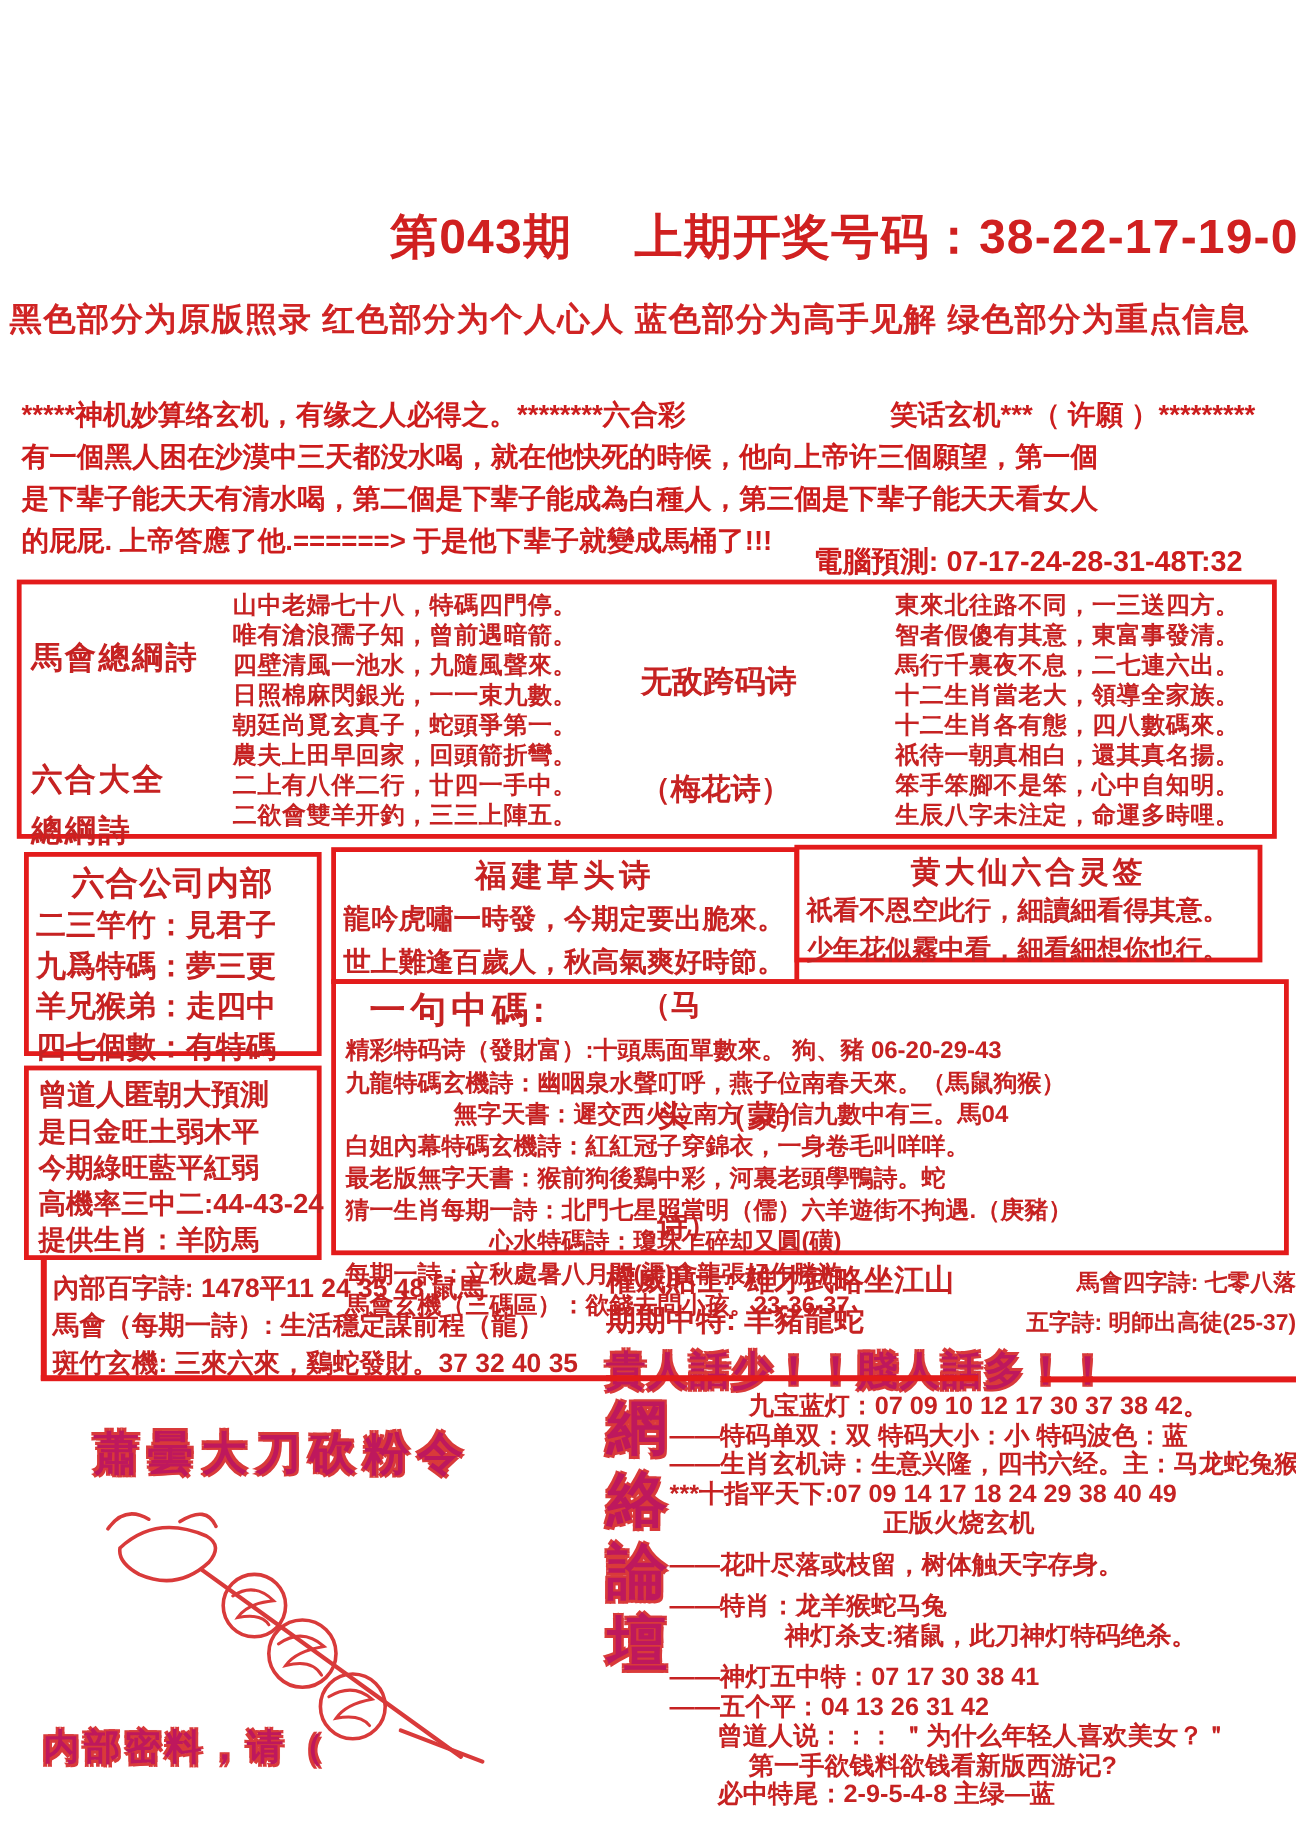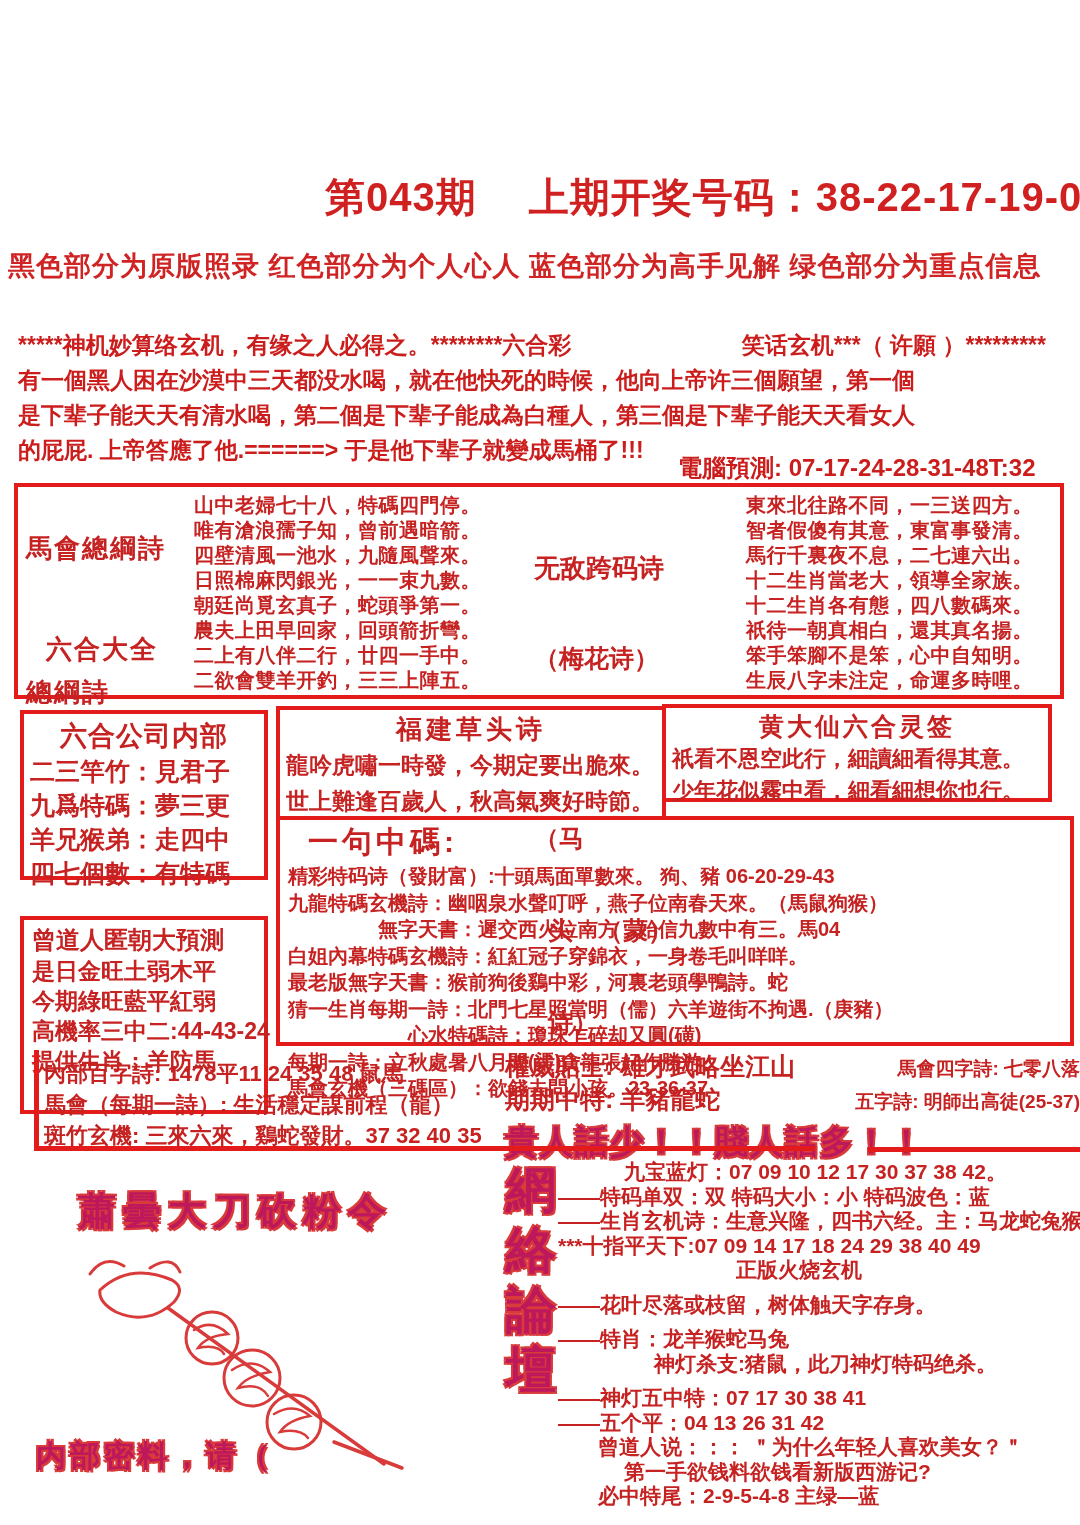--- a/index.html
+++ b/index.html
@@ -15,21 +15,21 @@
   
   .joke { top:328px; left:18px; width:1048px; font-size:23px; line-height:35px; color:#cc1d1d; }
   .joke-intro { display:flex; justify-content:space-between; padding-right:20px; }
 
   .prediction { top:452px; left:678px; font-size:24px; color:#cc1d1d; white-space:nowrap; }
 
   
   .main-box { top:483px; left:14px; width:1050px; height:216px; border:4px solid #e31b1b; display:flex; padding:6px 4px 2px 8px; }
   .mb-labels { width:168px; font-size:26px; letter-spacing:2px; }
   .mb-labels .l1 { margin-top:38px; }
-  .mb-labels .l2 { margin-top:66px;margin-left:20px; }
+  .mb-labels .l2 { margin-top:66px; }
   .mb-labels .l3 { margin-top:8px; }
   .mb-poem { width:340px; font-size:20px; line-height:25px; white-space:nowrap; letter-spacing:0.5px; }
   .mb-center { width:212px; font-size:25px; white-space:pre; line-height:30px; }
   .mb-center .t1 { font-size:26px; }
   .mb-center .sub { margin-top:2px; }
   .mb-center .gap { height:28px; }
   .mb-poem2 { flex:1; font-size:20px; line-height:25px; white-space:nowrap; letter-spacing:0.5px; }
 
   
   .box { border:4px solid #e31b1b; }
@@ -44,21 +44,21 @@
   .hdx-box .row { font-size:22px; line-height:32px; white-space:nowrap; }
 
   
   .yiju-box { top:816px; left:276px; width:798px; height:230px; padding:2px 8px; }
   .yiju-box .bt { font-size:30px; letter-spacing:4px; margin-left:20px; }
   .yiju-box .row { font-size:20px; line-height:26.5px; white-space:nowrap; }
   .yiju-box .ind1 { margin-left:90px; }
   .yiju-box .ind2 { margin-left:120px; }
 
   
-  .zdr-box { top:888px; left:20px; width:248px; height:198px; padding:4px 8px;margin-top:28px; }
+  .zdr-box { top:888px; left:20px; width:248px; height:162px; padding:4px 8px; }
   .zdr-box .bt { font-size:24px; white-space:nowrap; }
   .zdr-box .row { font-size:23px; line-height:30px; white-space:nowrap; }
 
   
   .bl-lines { top:1058px; left:44px; width:470px; font-size:22px; line-height:31px; white-space:nowrap; }
   .bl-vline { top:1050px; left:34px; width:5px; height:100px; background:#e31b1b; }
   .bl-hline { top:1146px; left:34px; width:478px; height:5px; background:#e31b1b; }
 
   
   .tips { top:1050px; left:505px; width:575px; }

